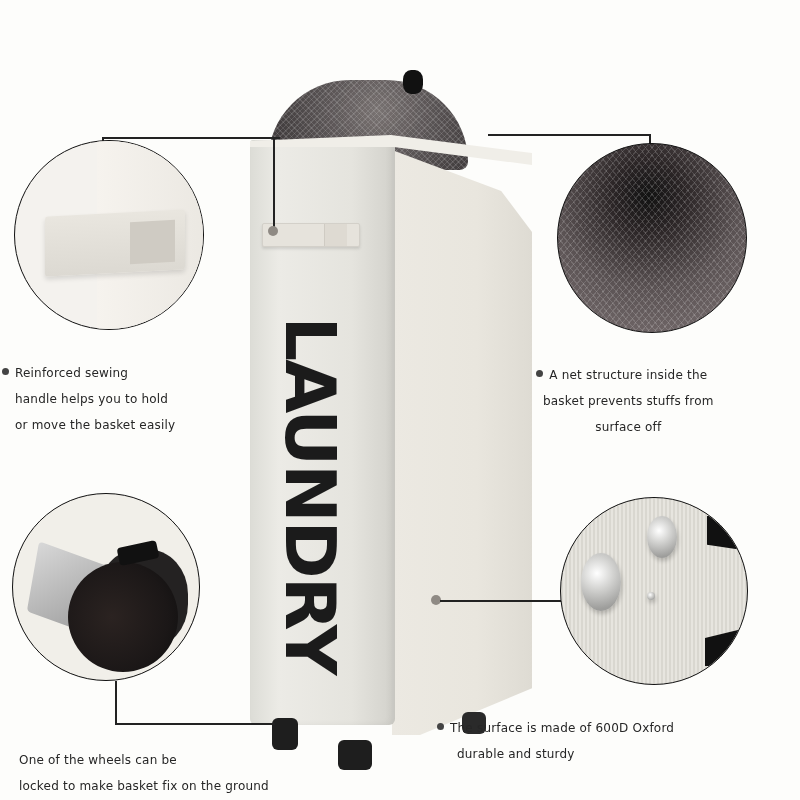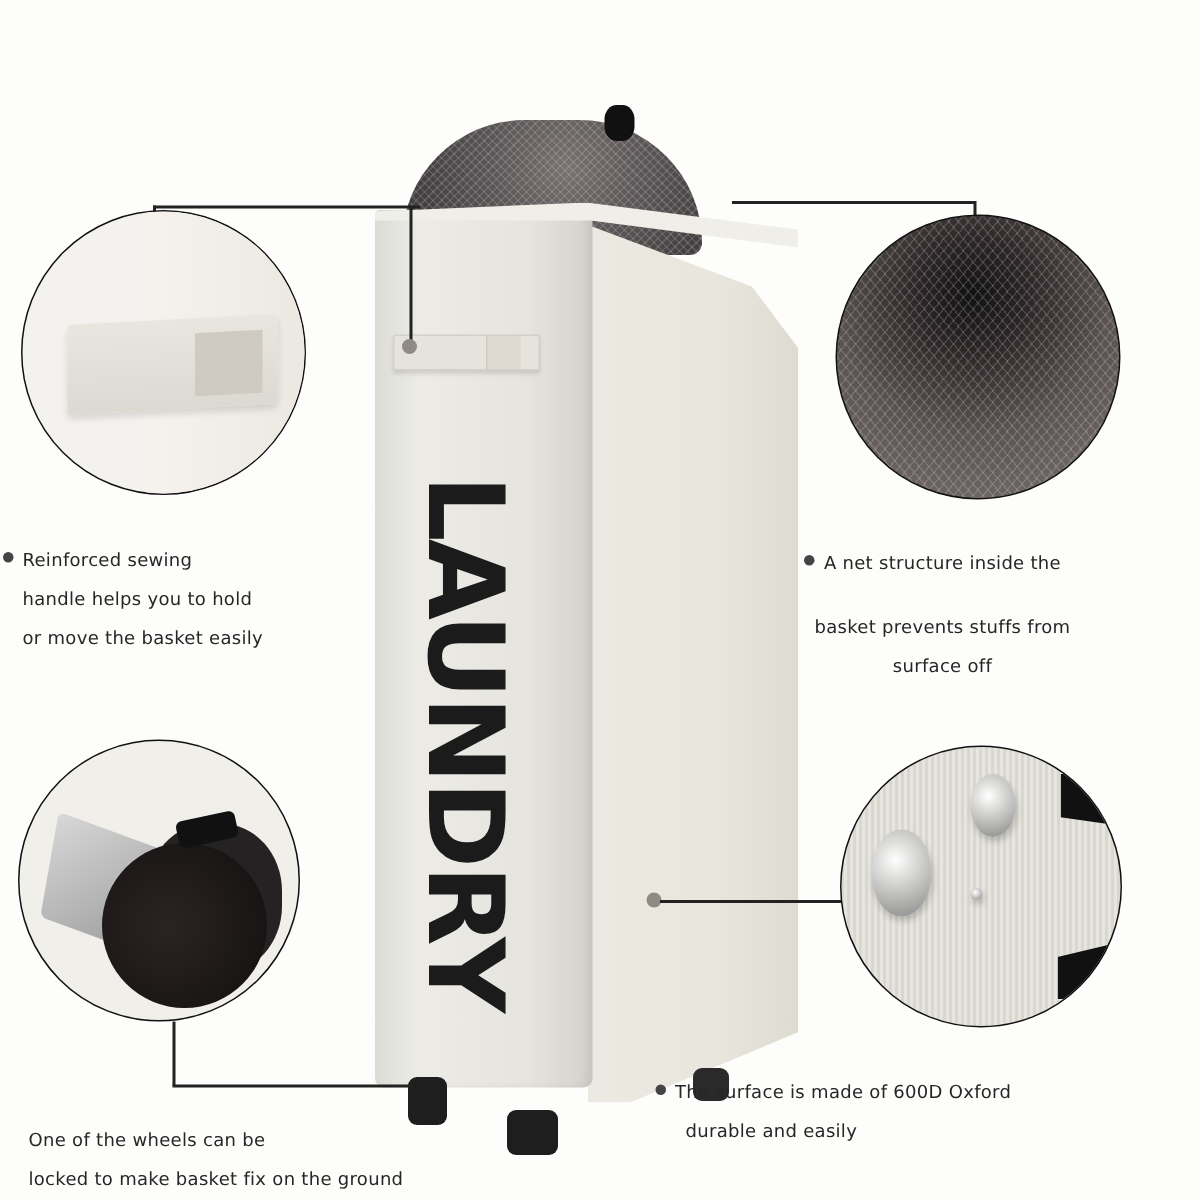--- a/index.html
+++ b/index.html
@@ -91,25 +91,25 @@
 </div>
 
 <div class="caption" style="left:2px;top:360px;">
   <div><span class="bullet"></span><span>Reinforced  sewing</span></div>
   <div style="padding-left:13px;">handle helps you to hold</div>
   <div style="padding-left:13px;text-align:right;">or move the basket easily</div>
 </div>
 
 <div class="caption" style="left:530px;top:362px;text-align:center;">
   <div><span class="bullet"></span><span>A net structure inside the</span></div>
-  <div style="padding-left:13px;margin-top:17px;">basket prevents stuffs from</div>
+  <div style="padding-left:13px;">basket prevents stuffs from</div>
   <div style="padding-left:13px;">surface off</div>
 </div>
 
 <div class="caption" style="left:19px;top:747px;">
   <div>One of the wheels can be</div>
   <div>locked to make basket fix on the ground</div>
 </div>
 
 <div class="caption" style="left:437px;top:715px;">
   <div><span class="bullet"></span><span>The surface is made of 600D Oxford</span></div>
-  <div style="padding-left:20px;">durable and easily</div>
+  <div style="padding-left:20px;">durable and sturdy</div>
 </div>
 
 </body></html>

